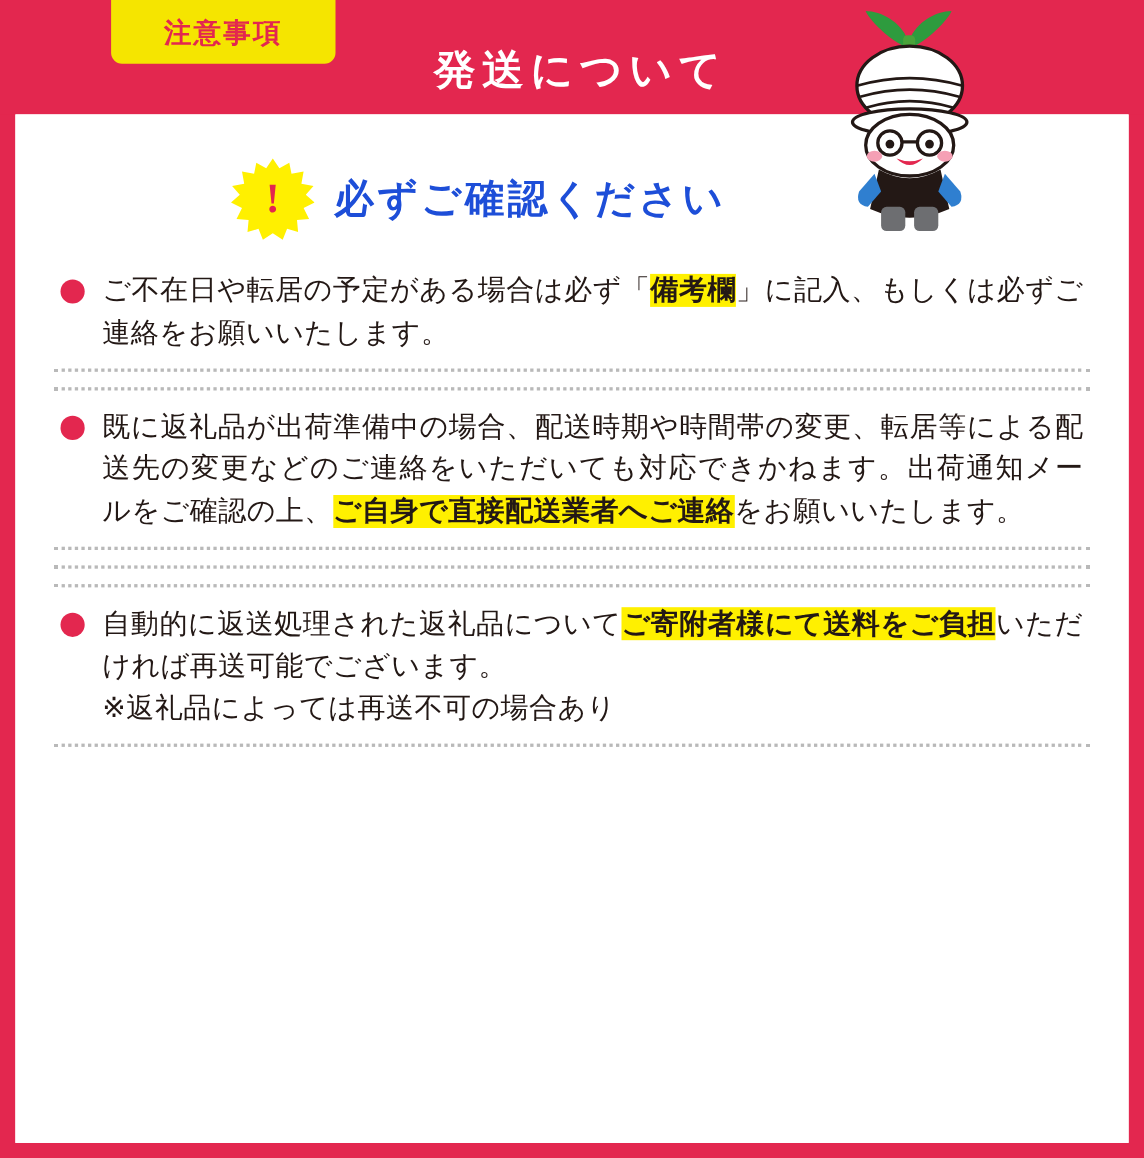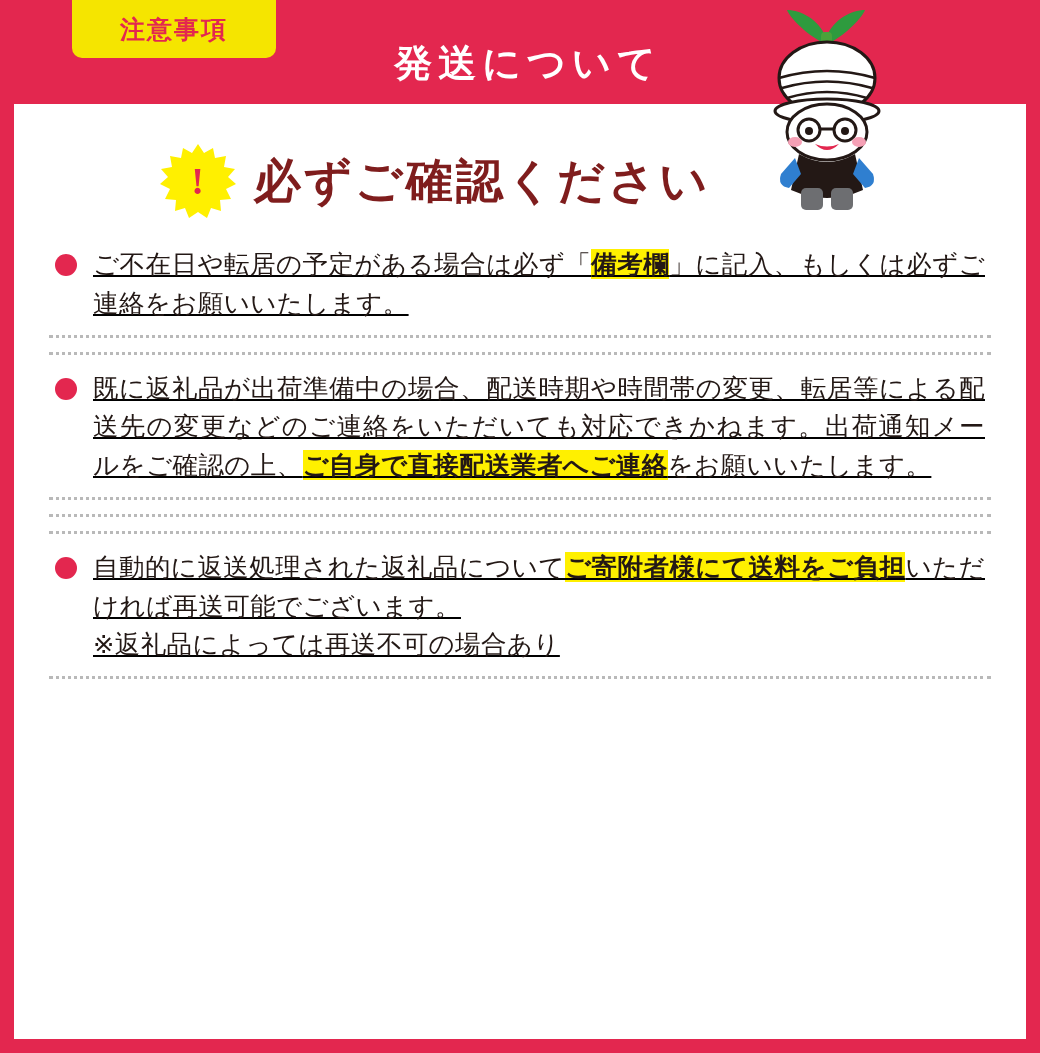--- a/index.html
+++ b/index.html
@@ -16,21 +16,21 @@
   }
 
   
   .header {
     position: relative;
     height: 104px;
     background: #e3274f;
   }
   .badge {
     position: absolute;
-    left: 72px; top: 0;
+    left: 101px; top: 0;
     width: 204px; height: 58px;
     background: #f5e500;
     border-bottom-left-radius: 10px;
     border-bottom-right-radius: 10px;
     display: flex; align-items: center; justify-content: center;
   }
   .badge-label {
     color: #e3274f;
     font-size: 25px;
     font-weight: bold;
@@ -83,30 +83,29 @@
   }
   .burst svg { display: block; }
   .burst-mark {
     position: absolute;
     left: 0; top: 0; width: 76px; height: 76px;
     display: flex; align-items: center; justify-content: center;
     font-size: 38px; font-weight: bold; color: #e3274f;
     font-family: "Liberation Serif", serif;
   }
   .confirm-text {
-    font-size: 47px;
-    font-weight: bold;
-    color: #7f1d1d;
+    font-size: 36px;
+    font-weight: bold;
+    color: #1d4ed8;
     letter-spacing: 3px;
   }
 
   
   .list {
     margin: 26px 30px 0 30px;
-    text-decoration: underline;
   }
   .item {
     position: relative;
     padding: 0 8px 0 46px;
   }
   .bullet {
     position: absolute;
     left: 8px; top: 9px;
     width: 22px; height: 22px;
     border-radius: 50%;

